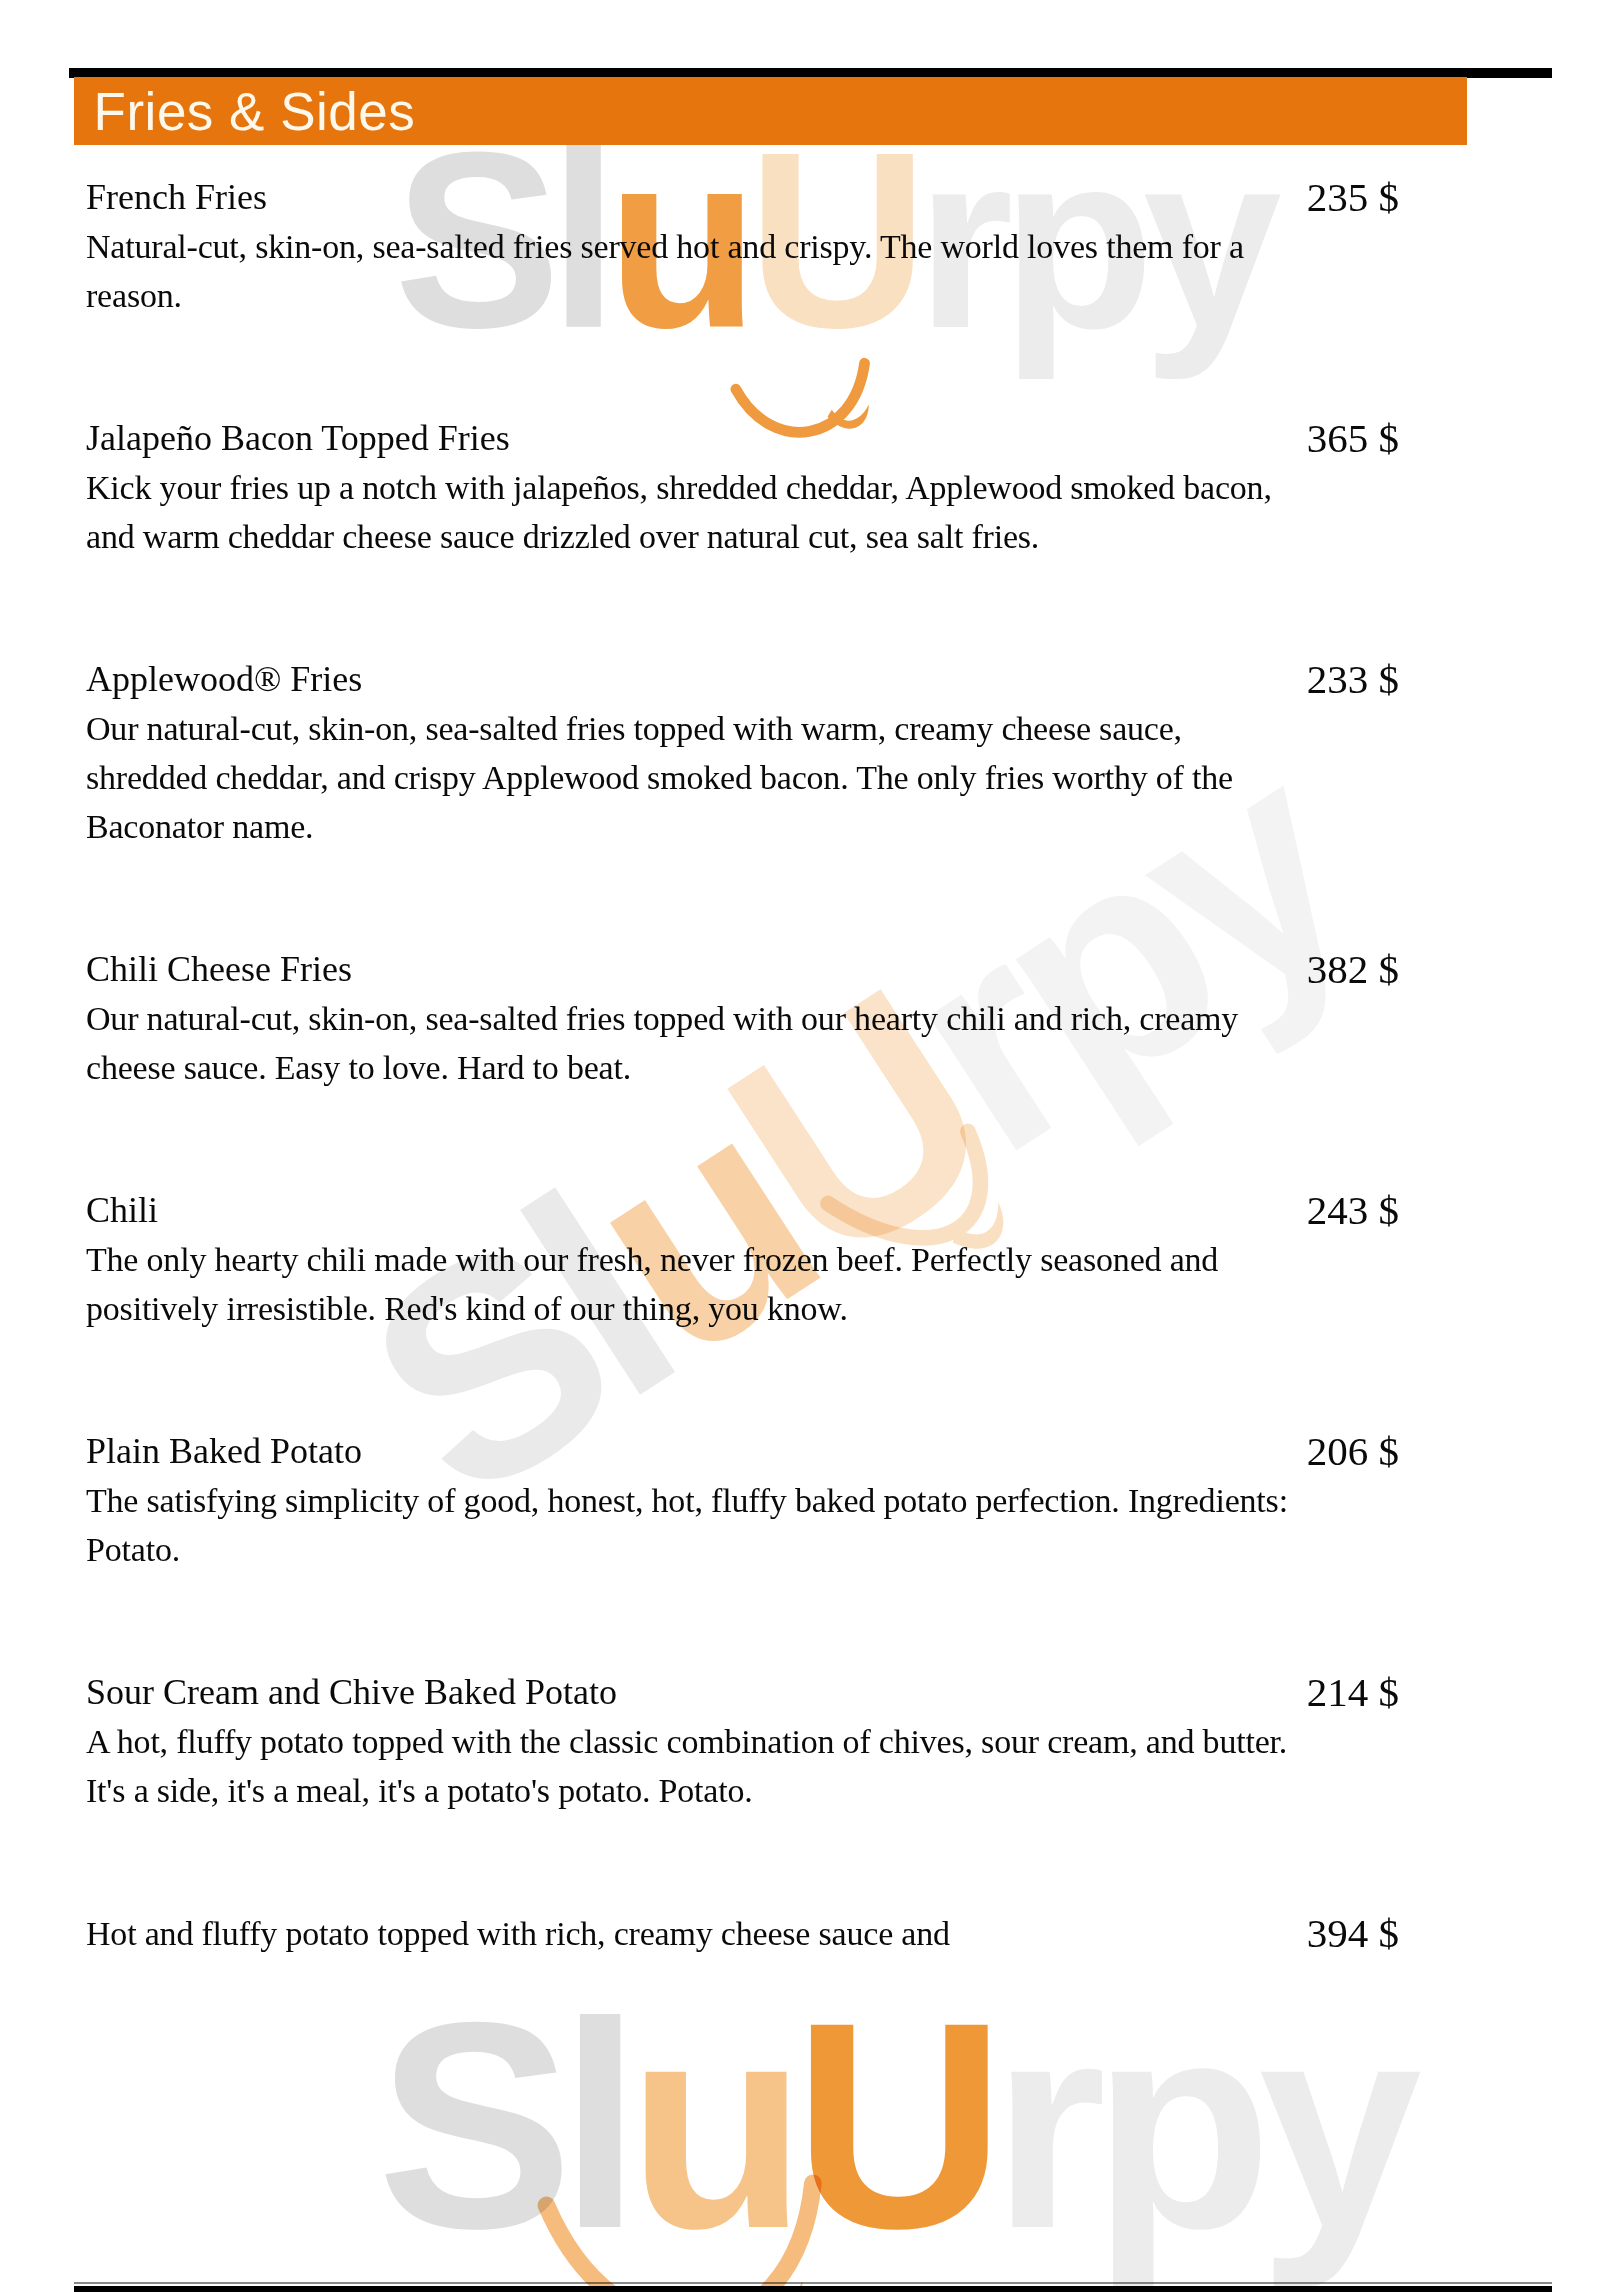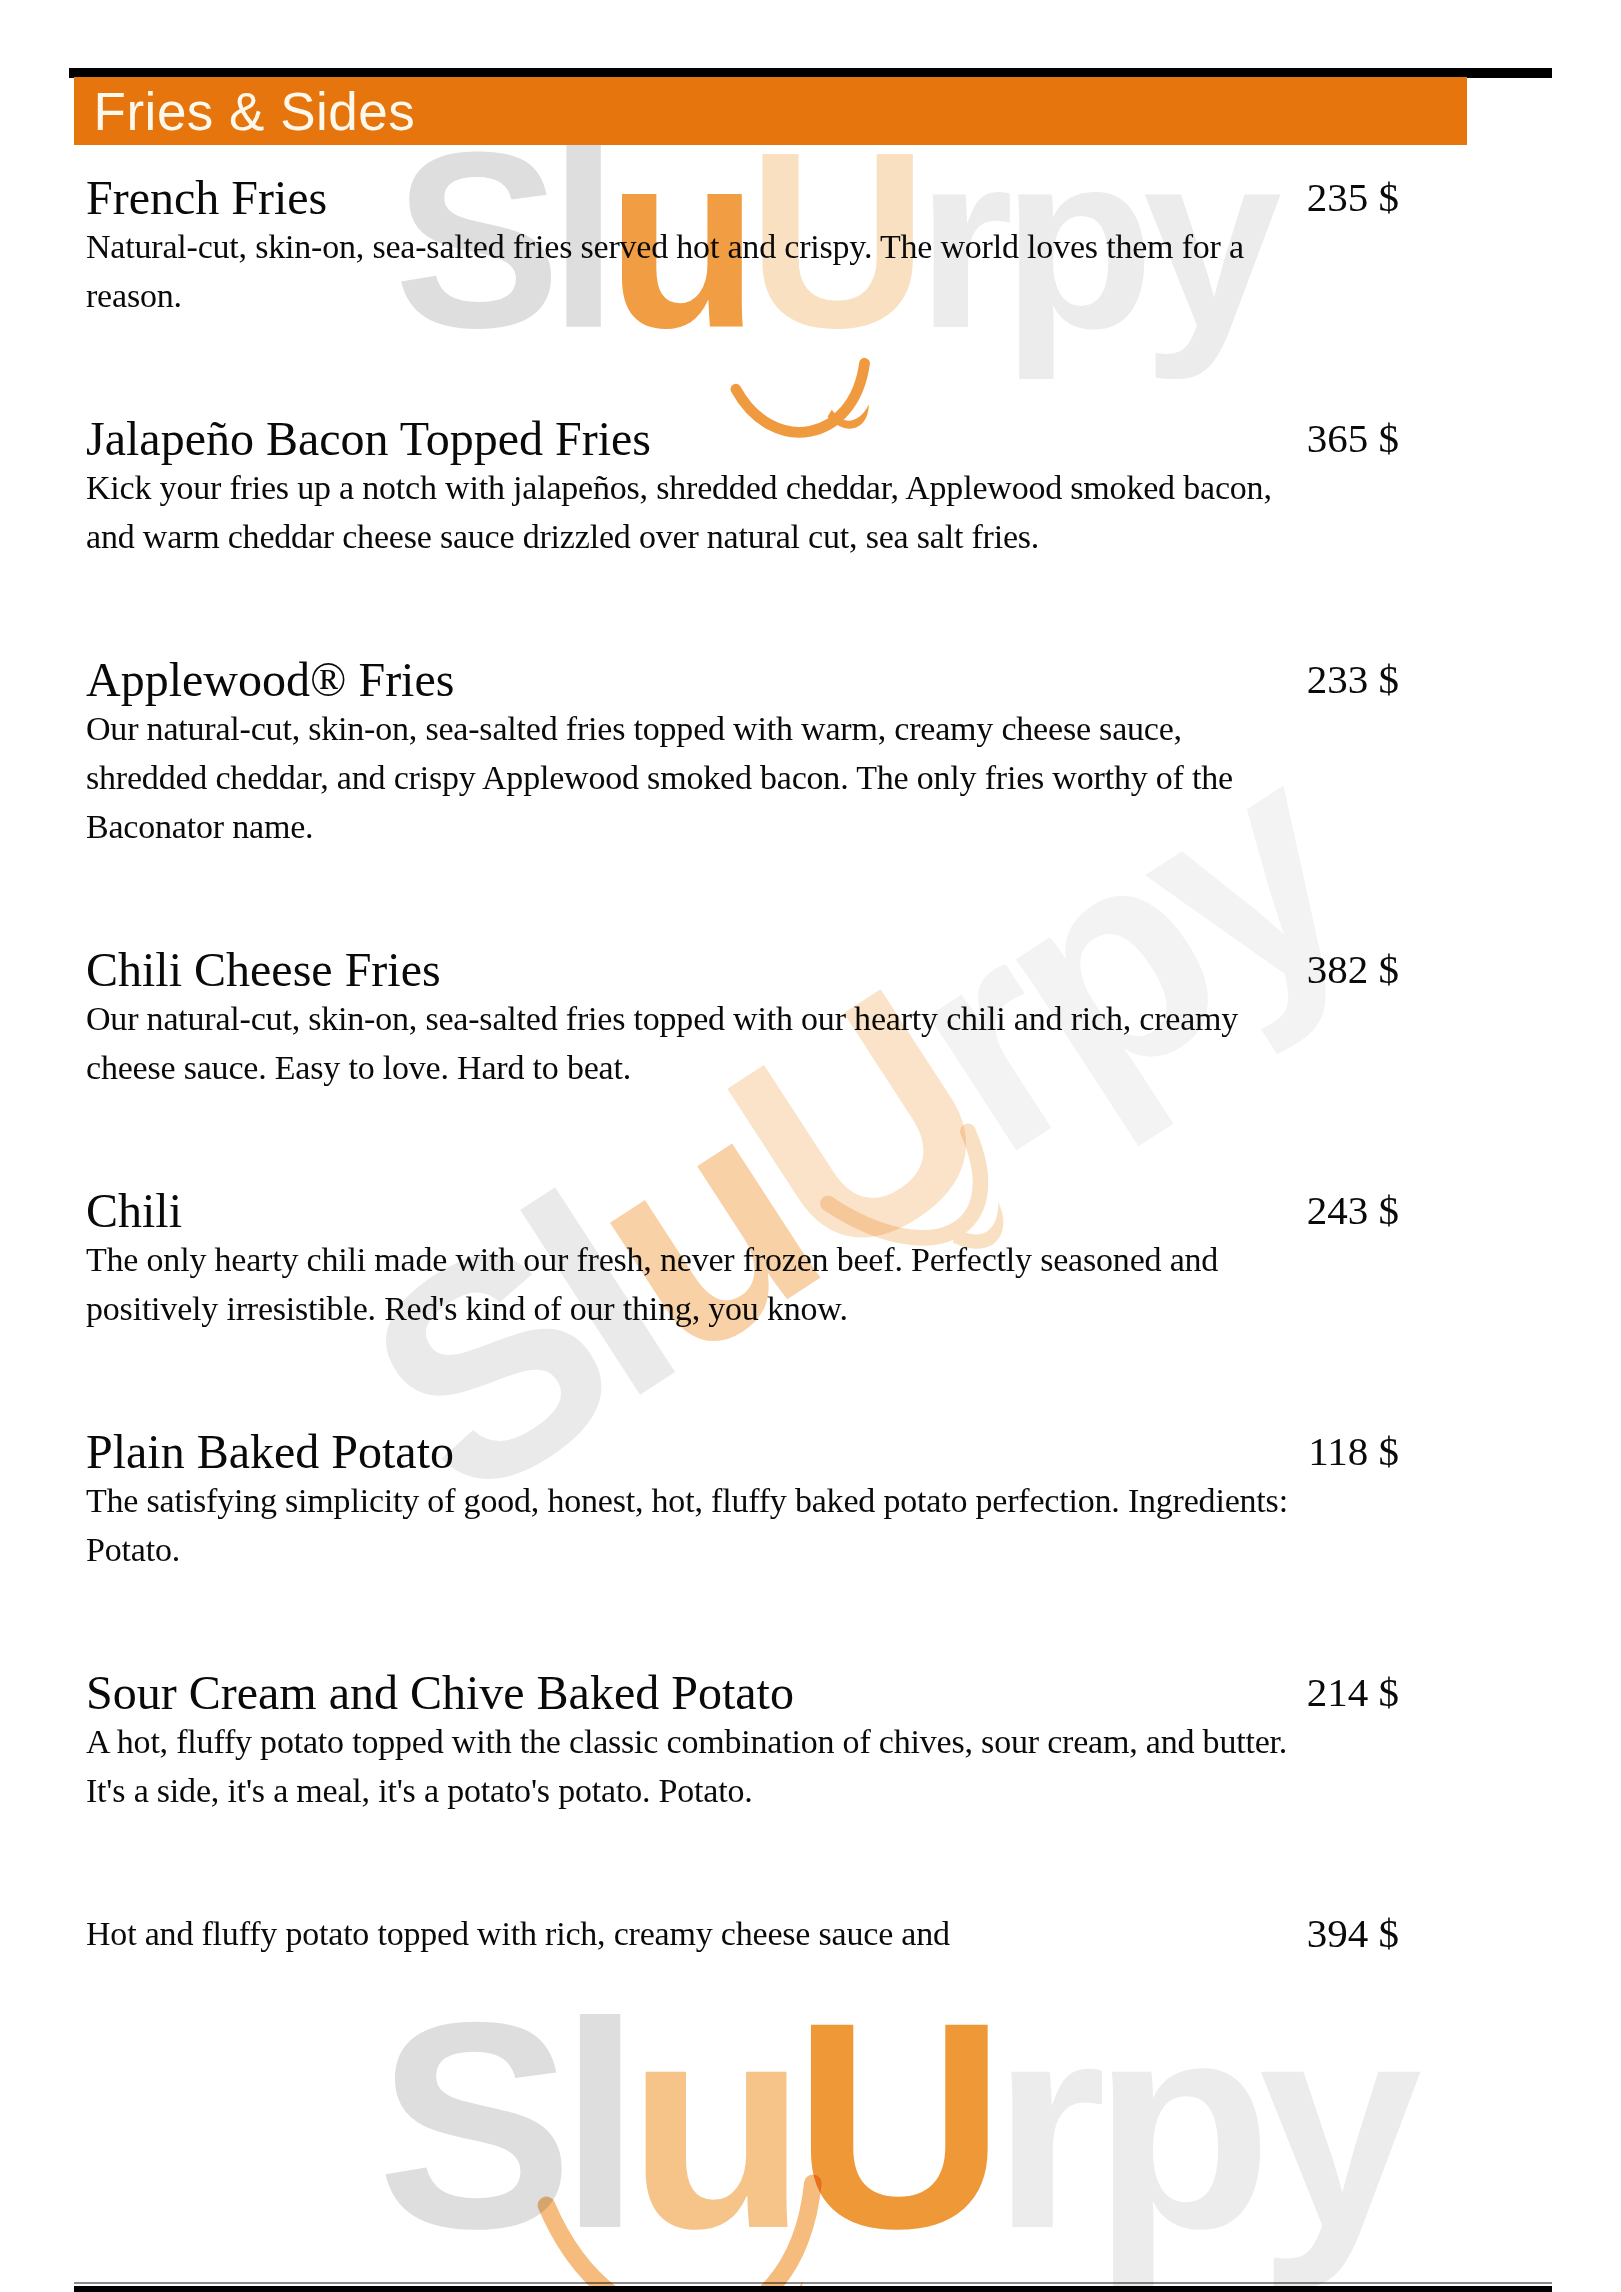--- a/index.html
+++ b/index.html
@@ -68,21 +68,21 @@
   .smiley-top{left:730px;top:345px;transform:rotate(-14deg);}
   .smiley-mid{left:841px;top:1112px;transform:rotate(-38deg);}
   .smiley-bot{left:534px;top:2151px;transform:rotate(-10deg);}
   
   .menu{
     position:absolute;left:86px;top:173px;width:1313px;
     z-index:4;
   }
   .item{position:relative;margin-bottom:94px;}
   .item-name{
-    font-size:48px;line-height:49px;
+    font-size:36px;line-height:49px;
   }
   .item-price{
     position:absolute;right:0;top:0;
     font-size:41px;line-height:49px;
     text-align:left;
   }
   .item-desc{
     font-size:34px;line-height:49px;
     max-width:1210px;
     letter-spacing:-0.2px;
@@ -144,21 +144,21 @@
     </div>
 
     <div class="item">
       <div class="item-name">Chili</div>
       <div class="item-price">243 $</div>
       <div class="item-desc">The only hearty chili made with our fresh, never frozen beef. Perfectly seasoned and positively irresistible. Red's kind of our thing, you know.</div>
     </div>
 
     <div class="item">
       <div class="item-name">Plain Baked Potato</div>
-      <div class="item-price">118 $</div>
+      <div class="item-price">206 $</div>
       <div class="item-desc">The satisfying simplicity of good, honest, hot, fluffy baked potato perfection. Ingredients: Potato.</div>
     </div>
 
     <div class="item">
       <div class="item-name">Sour Cream and Chive Baked Potato</div>
       <div class="item-price">214 $</div>
       <div class="item-desc">A hot, fluffy potato topped with the classic combination of chives, sour cream, and butter. It's a side, it's a meal, it's a potato's potato. Potato.</div>
     </div>
 
     <div class="item">

